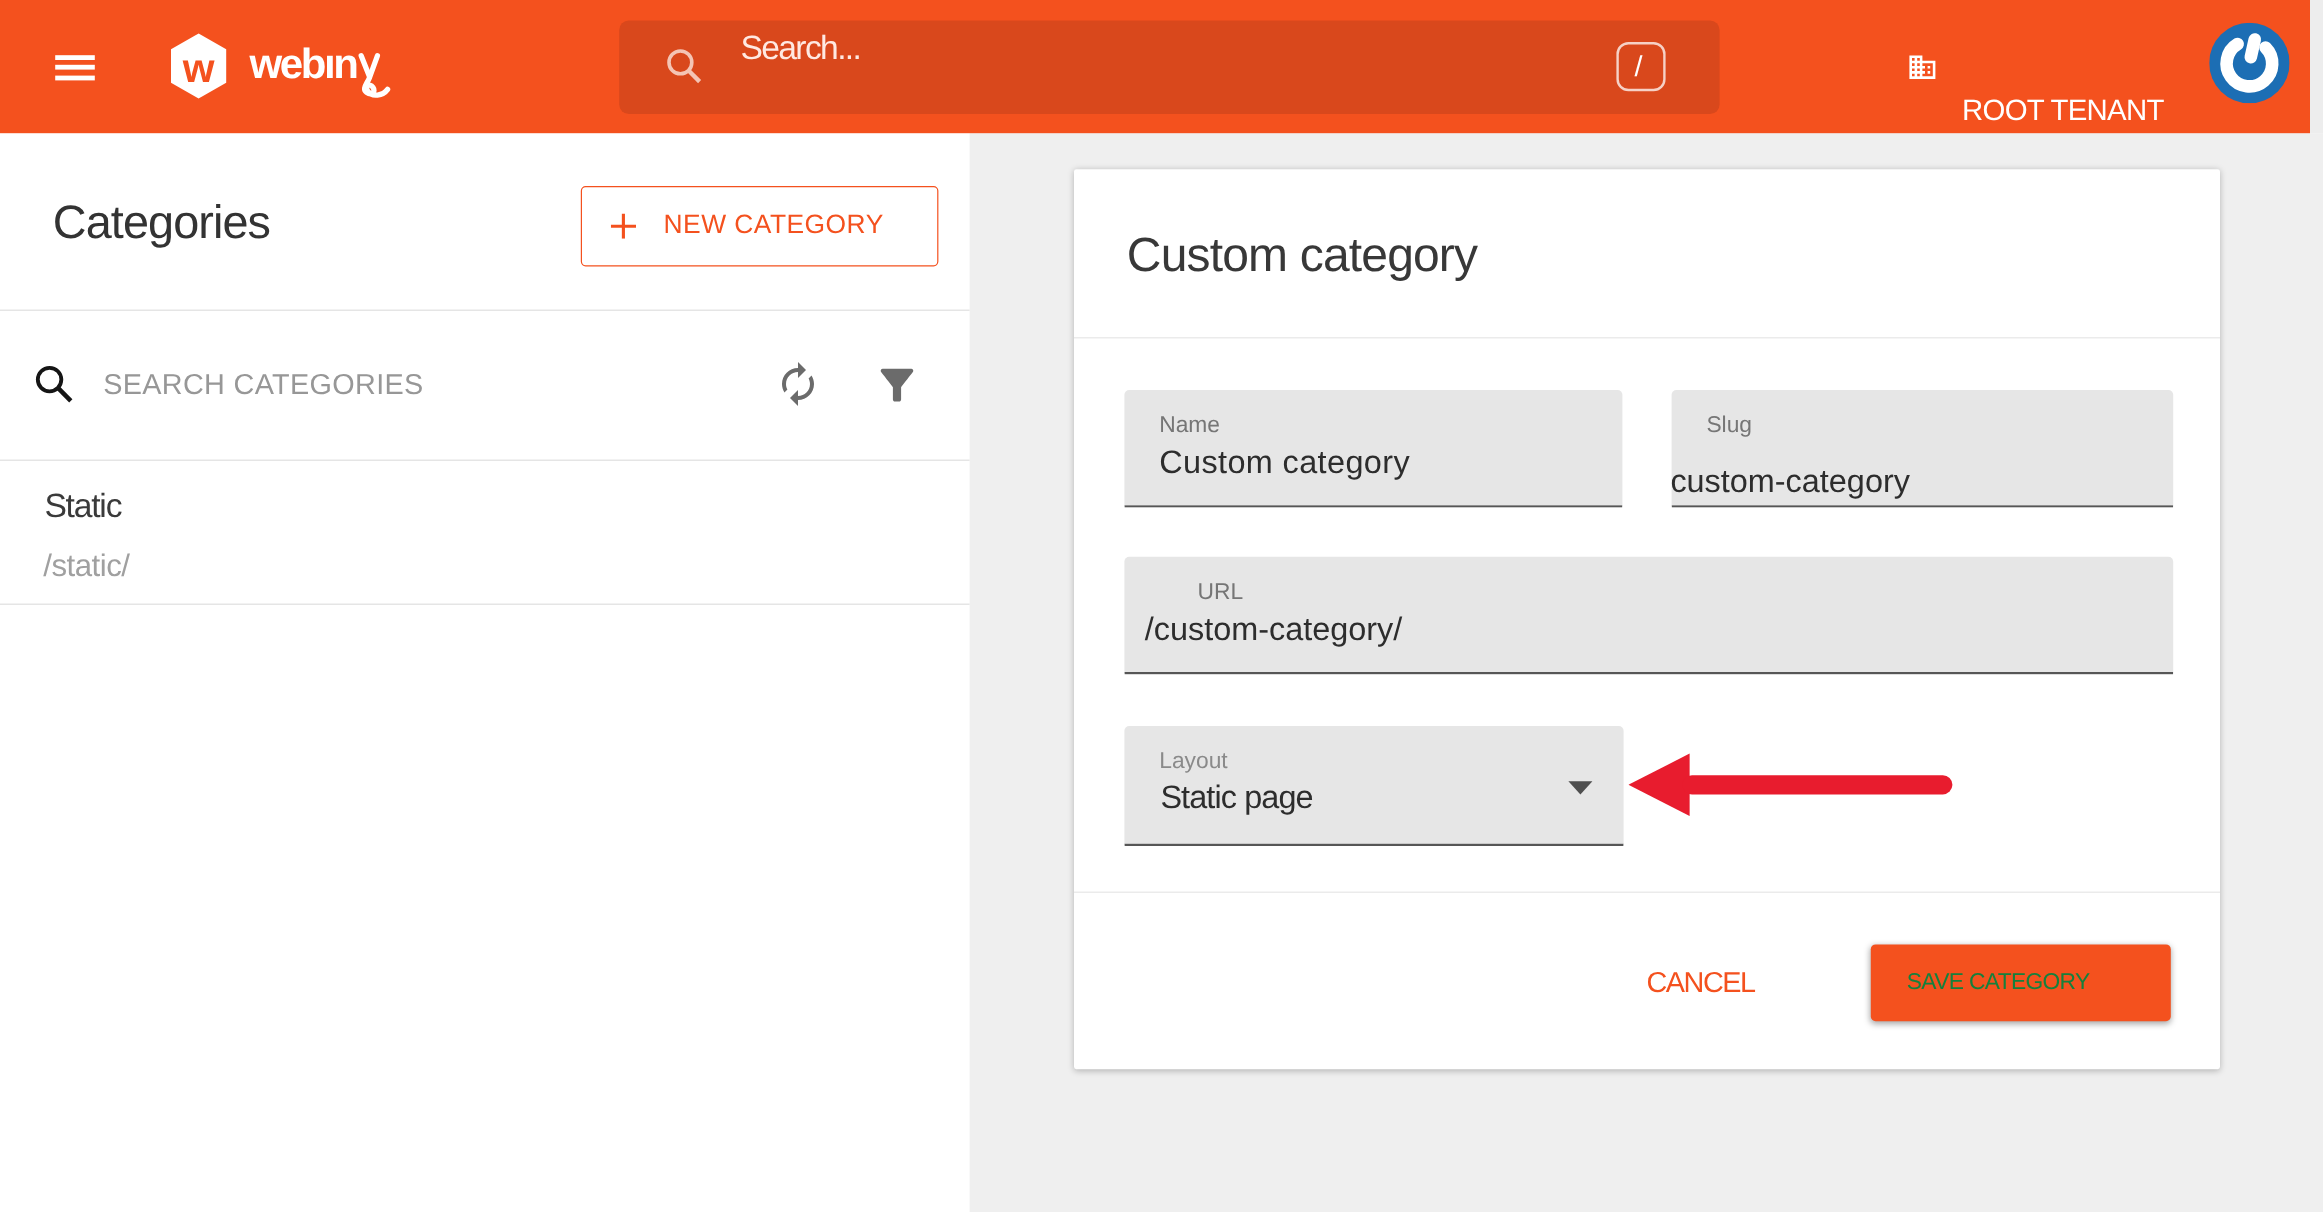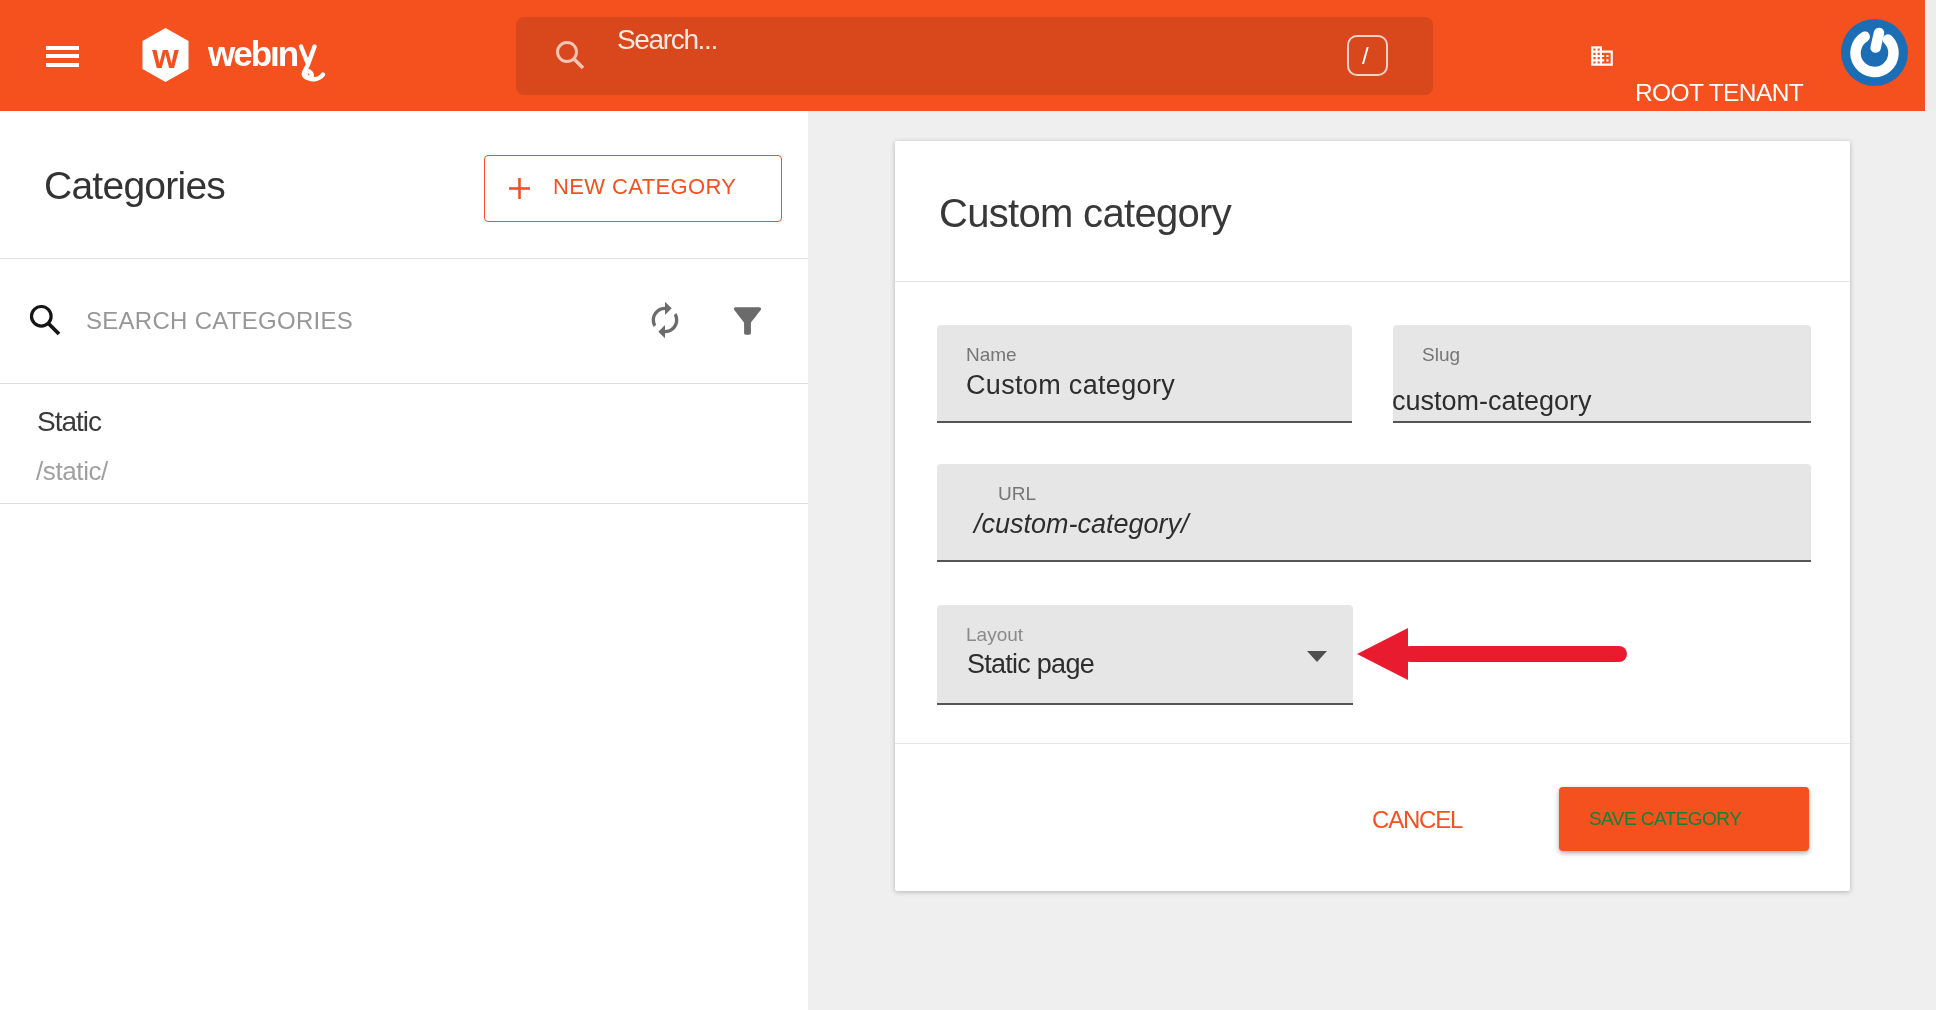--- a/index.html
+++ b/index.html
@@ -94,21 +94,21 @@
 <div class="abs" style="left:937px; top:325px; width:415px; height:98px; background:#e6e6e6; border-bottom:2px solid #565656; border-radius:4px 4px 0 0;"></div>
 <div class="txt" style="left:966px; top:345px; font-size:19px; color:#767676;">Name</div>
 <div class="txt" id="nameval" style="left:966px; top:372px; font-size:27px; color:#2d2d2d; letter-spacing:0.33px;">Custom category</div>
 
 <div class="abs" style="left:1393px; top:325px; width:418px; height:98px; background:#e6e6e6; border-bottom:2px solid #565656; border-radius:4px 4px 0 0;"></div>
 <div class="txt" style="left:1422px; top:345px; font-size:19px; color:#767676;text-align:center;">Slug</div>
 <div class="txt" id="slugval" style="left:1392px; top:372px; font-size:27px; color:#2d2d2d;margin-top:16px;">custom-category</div>
 
 <div class="abs" style="left:937px; top:464px; width:874px; height:98px; background:#e6e6e6; border-bottom:2px solid #565656; border-radius:4px 4px 0 0;"></div>
 <div class="txt" style="left:966px; top:484px; font-size:19px; color:#767676;margin-left:32px;">URL</div>
-<div class="txt" id="urlval" style="left:974px; top:511px; font-size:27px; color:#2d2d2d;font-style:italic;">/custom-category/</div>
+<div class="txt" id="urlval" style="left:954px; top:511px; font-size:27px; color:#2d2d2d;">/custom-category/</div>
 
 <div class="abs" style="left:937px; top:605px; width:416px; height:100px; background:#e6e6e6; border-bottom:2px solid #565656; border-radius:4px 4px 0 0;"></div>
 <div class="txt" style="left:966px; top:625px; font-size:19px; color:#8a8a8a;">Layout</div>
 <div class="txt" id="layoutval" style="left:967px; top:651px; font-size:27px; color:#2d2d2d; letter-spacing:-0.74px;">Static page</div>
 
 <div class="abs" style="left:1307px; top:651px; width:0; height:0; border-left:10px solid transparent; border-right:10px solid transparent; border-top:11px solid #4f4f4f;"></div>
 
 <svg class="abs" style="left:1357px; top:624px;" width="272" height="60" viewBox="0 0 272 60">
   <path d="M0 30 L51 4 L51 56 Z" fill="#e81c2e"></path>
   <rect x="45" y="22" width="225" height="16" rx="8" fill="#e81c2e"></rect>

